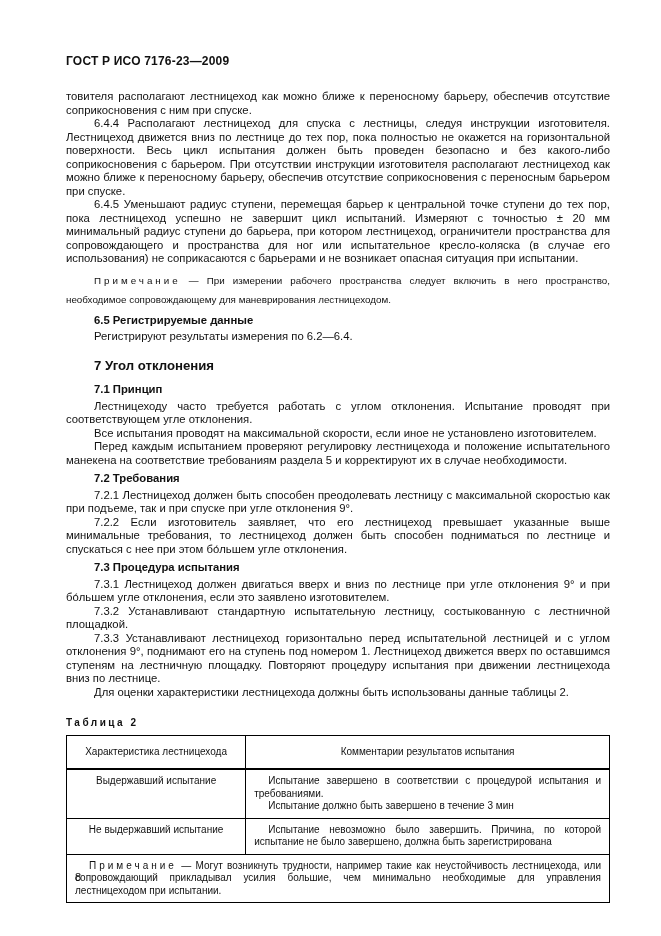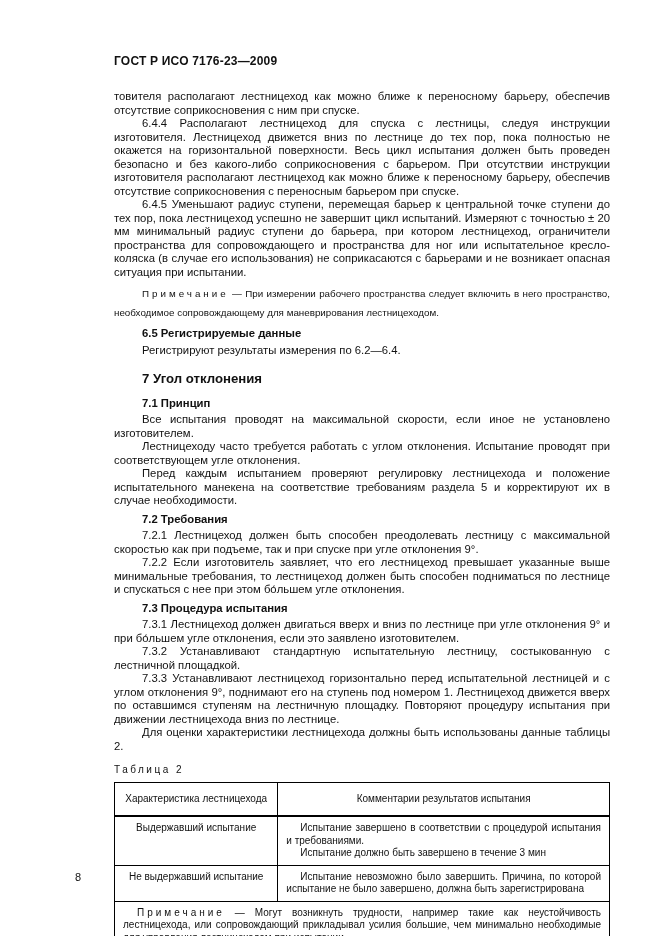--- a/index.html
+++ b/index.html
@@ -9,21 +9,21 @@
   }
   .page {
     position: relative;
     width: 661px;
     height: 936px;
     background: #ffffff;
     color: #111111;
     font-family: "Liberation Sans", "DejaVu Sans", sans-serif;
     overflow: hidden;
     box-sizing: border-box;
-    padding: 54px 51px 0 114px;
+    padding: 54px 51px 0 66px;
   }
   .doc-header {
     font-size: 12px;
     font-weight: bold;
     letter-spacing: 0.2px;
   }
   .content {
     margin-top: 22px;
     font-size: 11.3px;
     line-height: 13.5px;
@@ -49,21 +49,22 @@
     font-size: 9.8px;
     line-height: 19px;
     margin: 5px 0 5px 0;
     text-indent: 28px;
     text-align: justify;
   }
   .note-label { letter-spacing: 3px; }
   .table-caption {
     font-size: 10px;
     letter-spacing: 2.5px;
-    margin: 10px 0 5px 0;
+    margin: 17px 0 5px 0;
+    font-weight: bold;
   }
   table.gost-table {
     width: 100%;
     border-collapse: collapse;
     font-size: 10px;
     line-height: 12.5px;
   }
   table.gost-table th,
   table.gost-table td {
     border: 1px solid #000000;
@@ -118,22 +119,22 @@
     <p class="body">6.4.5 Уменьшают радиус ступени, перемещая барьер к центральной точке ступени до тех пор, пока лестницеход успешно не завершит цикл испытаний. Измеряют с точностью ± 20 мм минимальный радиус ступени до барьера, при котором лестницеход, ограничители пространства для сопровождающего и пространства для ног или испытательное кресло-коляска (в случае его использования) не соприкасаются с барьерами и не возникает опасная ситуация при испытании.</p>
 
     <p class="note"><span class="note-label">Примечание</span> <span>— При измерении рабочего пространства следует включить в него пространство, необходимое сопровождающему для маневрирования лестницеходом.</span></p>
 
     <p class="subhead">6.5 Регистрируемые данные</p>
     <p class="body">Регистрируют результаты измерения по 6.2—6.4.</p>
 
     <p class="section-head">7 Угол отклонения</p>
 
     <p class="subhead">7.1 Принцип</p>
+    <p class="body">Лестницеходу часто требуется работать с углом отклонения. Испытание проводят при соответствующем угле отклонения.</p>
     <p class="body">Все испытания проводят на максимальной скорости, если иное не установлено изготовителем.</p>
-    <p class="body">Лестницеходу часто требуется работать с углом отклонения. Испытание проводят при соответствующем угле отклонения.</p>
     <p class="body">Перед каждым испытанием проверяют регулировку лестницехода и положение испытательного манекена на соответствие требованиям раздела 5 и корректируют их в случае необходимости.</p>
 
     <p class="subhead">7.2 Требования</p>
     <p class="body">7.2.1 Лестницеход должен быть способен преодолевать лестницу с максимальной скоростью как при подъеме, так и при спуске при угле отклонения 9°.</p>
     <p class="body">7.2.2 Если изготовитель заявляет, что его лестницеход превышает указанные выше минимальные требования, то лестницеход должен быть способен подниматься по лестнице и спускаться с нее при этом бо́льшем угле отклонения.</p>
 
     <p class="subhead">7.3 Процедура испытания</p>
     <p class="body">7.3.1 Лестницеход должен двигаться вверх и вниз по лестнице при угле отклонения 9° и при бо́льшем угле отклонения, если это заявлено изготовителем.</p>
     <p class="body">7.3.2 Устанавливают стандартную испытательную лестницу, состыкованную с лестничной площадкой.</p>
     <p class="body">7.3.3 Устанавливают лестницеход горизонтально перед испытательной лестницей и с углом отклонения 9°, поднимают его на ступень под номером 1. Лестницеход движется вверх по оставшимся ступеням на лестничную площадку. Повторяют процедуру испытания при движении лестницехода вниз по лестнице.</p>

